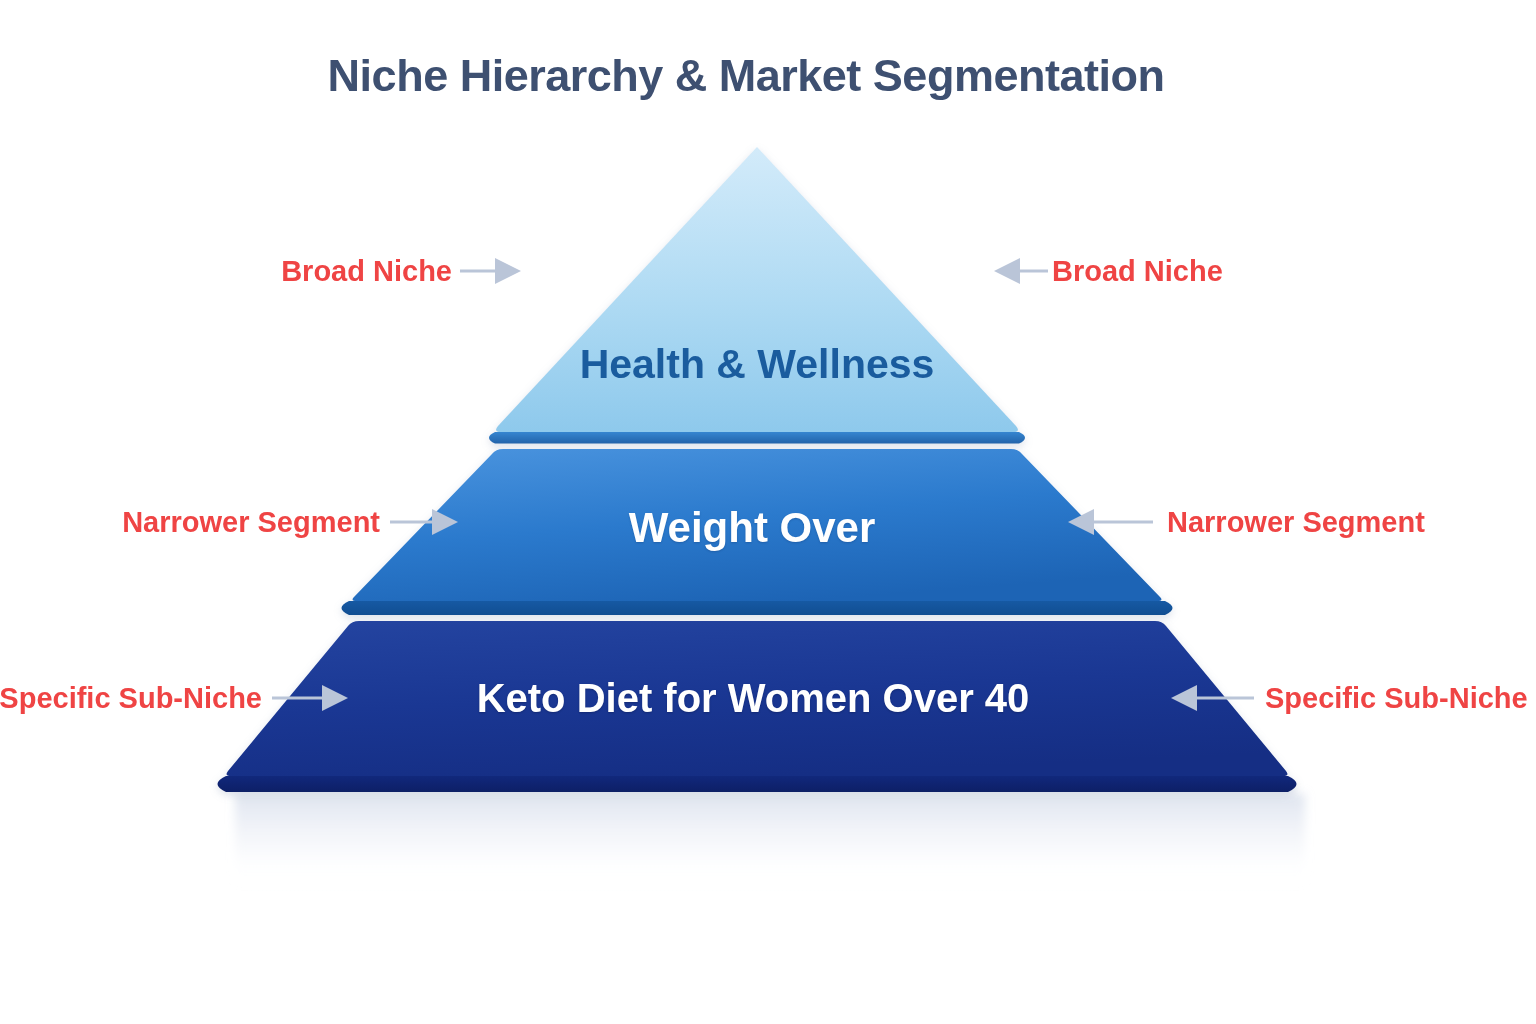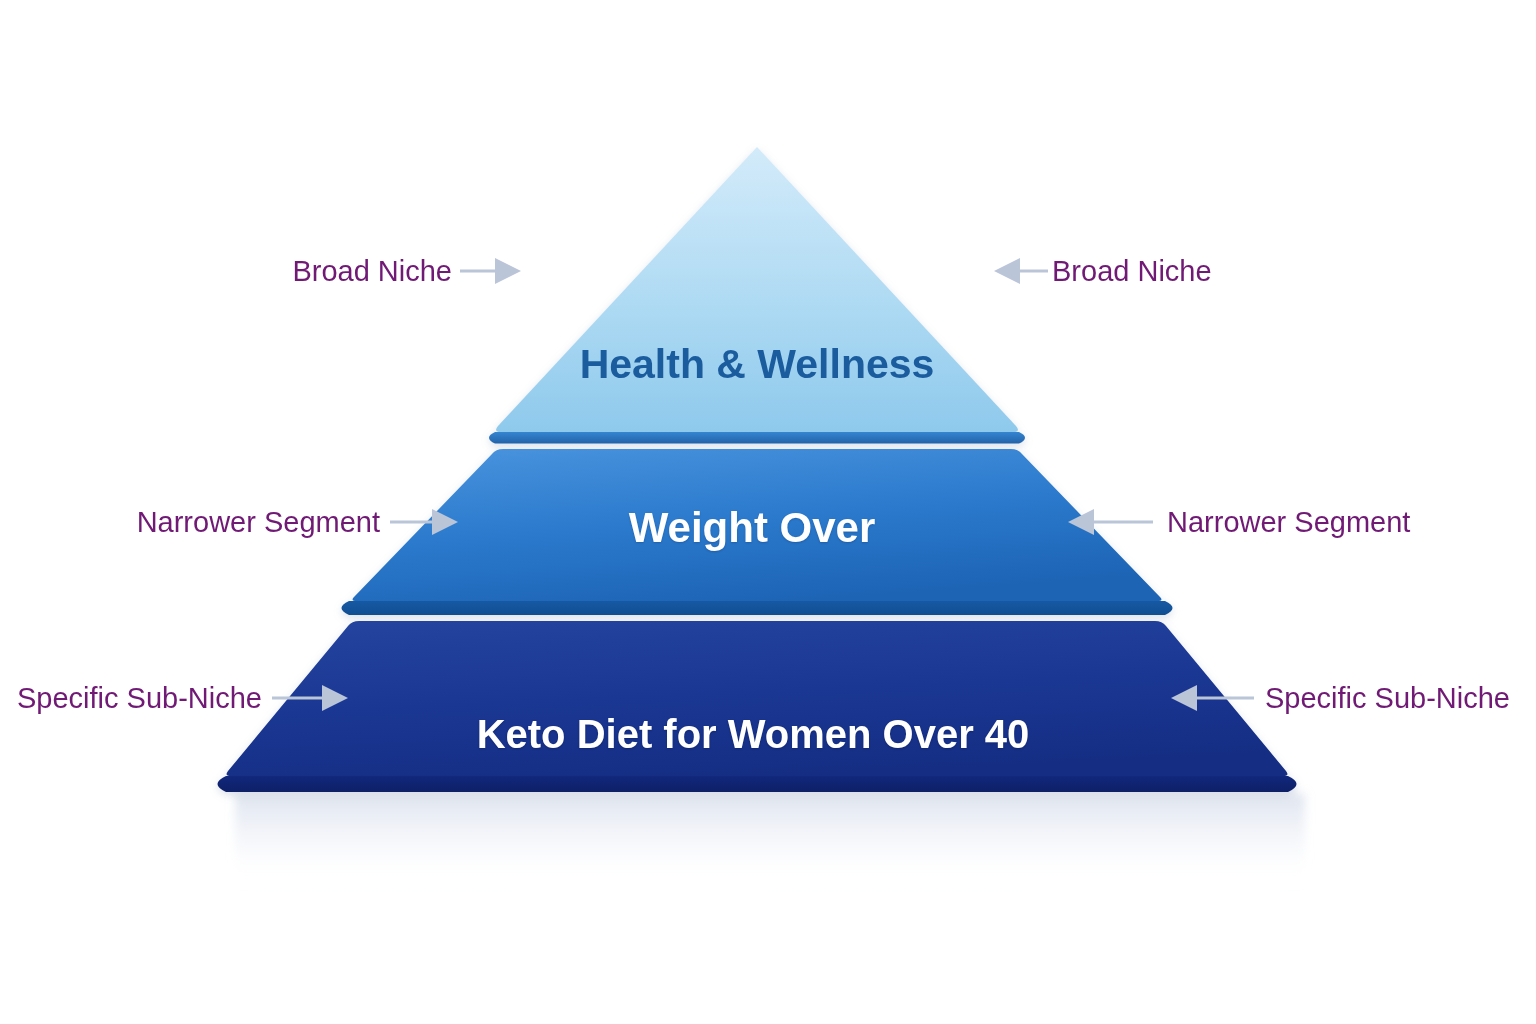--- a/index.html
+++ b/index.html
@@ -55,27 +55,26 @@
     left: 752px; top: 528px;
     font-size: 42px;
     color: #ffffff;
     text-shadow: 0 1px 2px rgba(10,40,90,0.25);
   }
   .tier-label.t3 {
     left: 753px; top: 698px;
     font-size: 40px;
     color: #ffffff;
     text-shadow: 0 1px 2px rgba(5,15,50,0.3);
-    margin-top: 36px;
   }
   .annotation {
     position: absolute;
     font-size: 29px;
-    font-weight: 400;
-    color: #701a75;
+    font-weight: 700;
+    color: #ef4444;
     white-space: nowrap;
   }
   .annotation.anchor-right { transform: translate(-100%, -50%); }
   .annotation.anchor-left  { transform: translate(0, -50%); }
   .ann-broad-left    { left: 452px;  top: 271px; }
   .ann-broad-right   { left: 1052px; top: 271px; }
   .ann-narrow-left   { left: 380px;  top: 522px; }
   .ann-narrow-right  { left: 1167px; top: 522px; }
   .ann-spec-left     { left: 262px;  top: 698px; }
   .ann-spec-right    { left: 1265px; top: 698px; }
@@ -164,20 +163,21 @@
         <polygon points="322,685 322,711 348,698" stroke="none"></polygon>
       </g>
       <g>
         <line x1="1196" y1="698" x2="1254" y2="698"></line>
         <polygon points="1197,685 1197,711 1171,698" stroke="none"></polygon>
       </g>
     </g>
   </svg>
 
   <div class="overlay">
+    <div class="title">Niche Hierarchy &amp; Market Segmentation</div>
 
     <div class="tier-label t1">Health &amp; Wellness</div>
     <div class="tier-label t2">Weight Over</div>
     <div class="tier-label t3">Keto Diet for Women Over 40</div>
 
     <div class="annotation anchor-right ann-broad-left">Broad Niche</div>
     <div class="annotation anchor-left  ann-broad-right">Broad Niche</div>
 
     <div class="annotation anchor-right ann-narrow-left">Narrower Segment</div>
     <div class="annotation anchor-left  ann-narrow-right">Narrower Segment</div>

